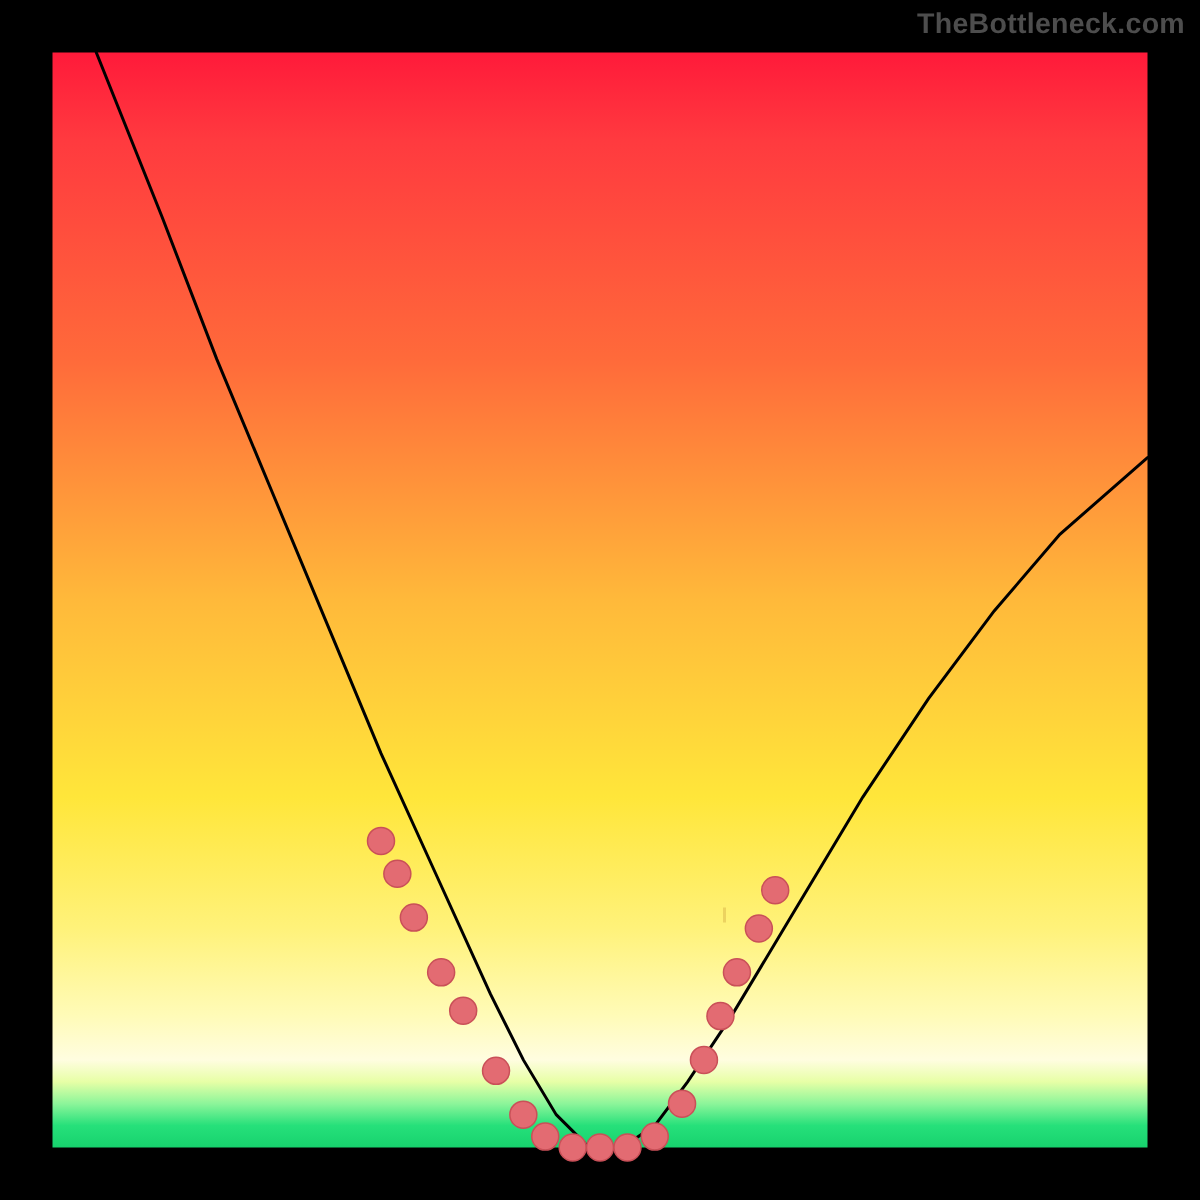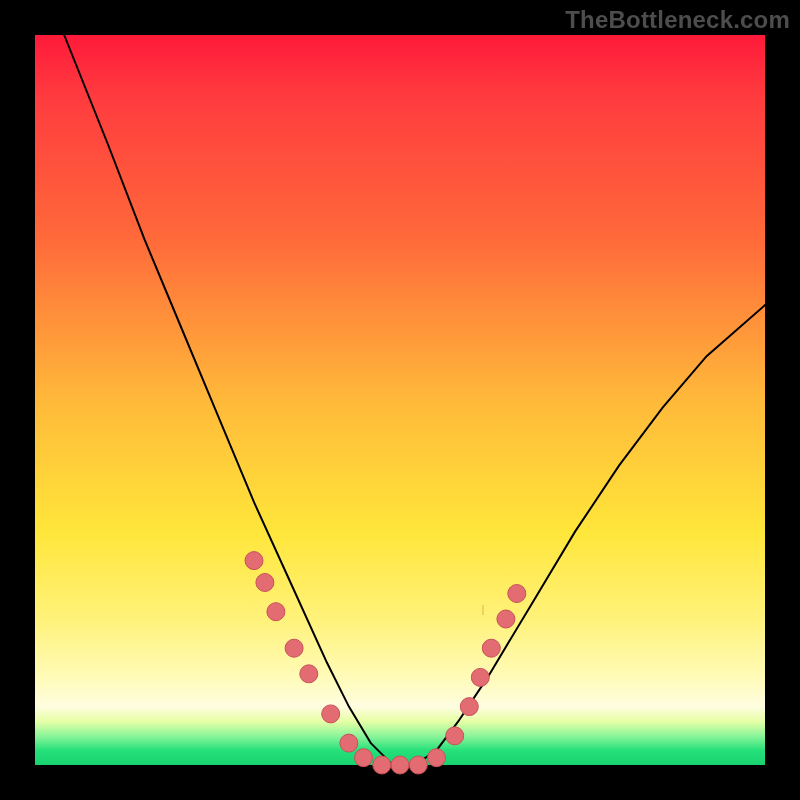--- a/index.html
+++ b/index.html
@@ -39,21 +39,21 @@
       #8cf59a 96%,
       #26e07a 98%,
       #17d26e 100%
     );
   }
   .watermark {
     position: absolute;
     top: 6px;
     right: 10px;
     font-family: Arial, Helvetica, sans-serif;
-    font-size: 24px;
+    font-size: 19px;
     font-weight: 600;
     color: #4d4d4d;
     letter-spacing: 0.2px;
     user-select: none;
   }
   svg.curve {
     position: absolute;
     left: 0;
     top: 0;
     width: 730px;

